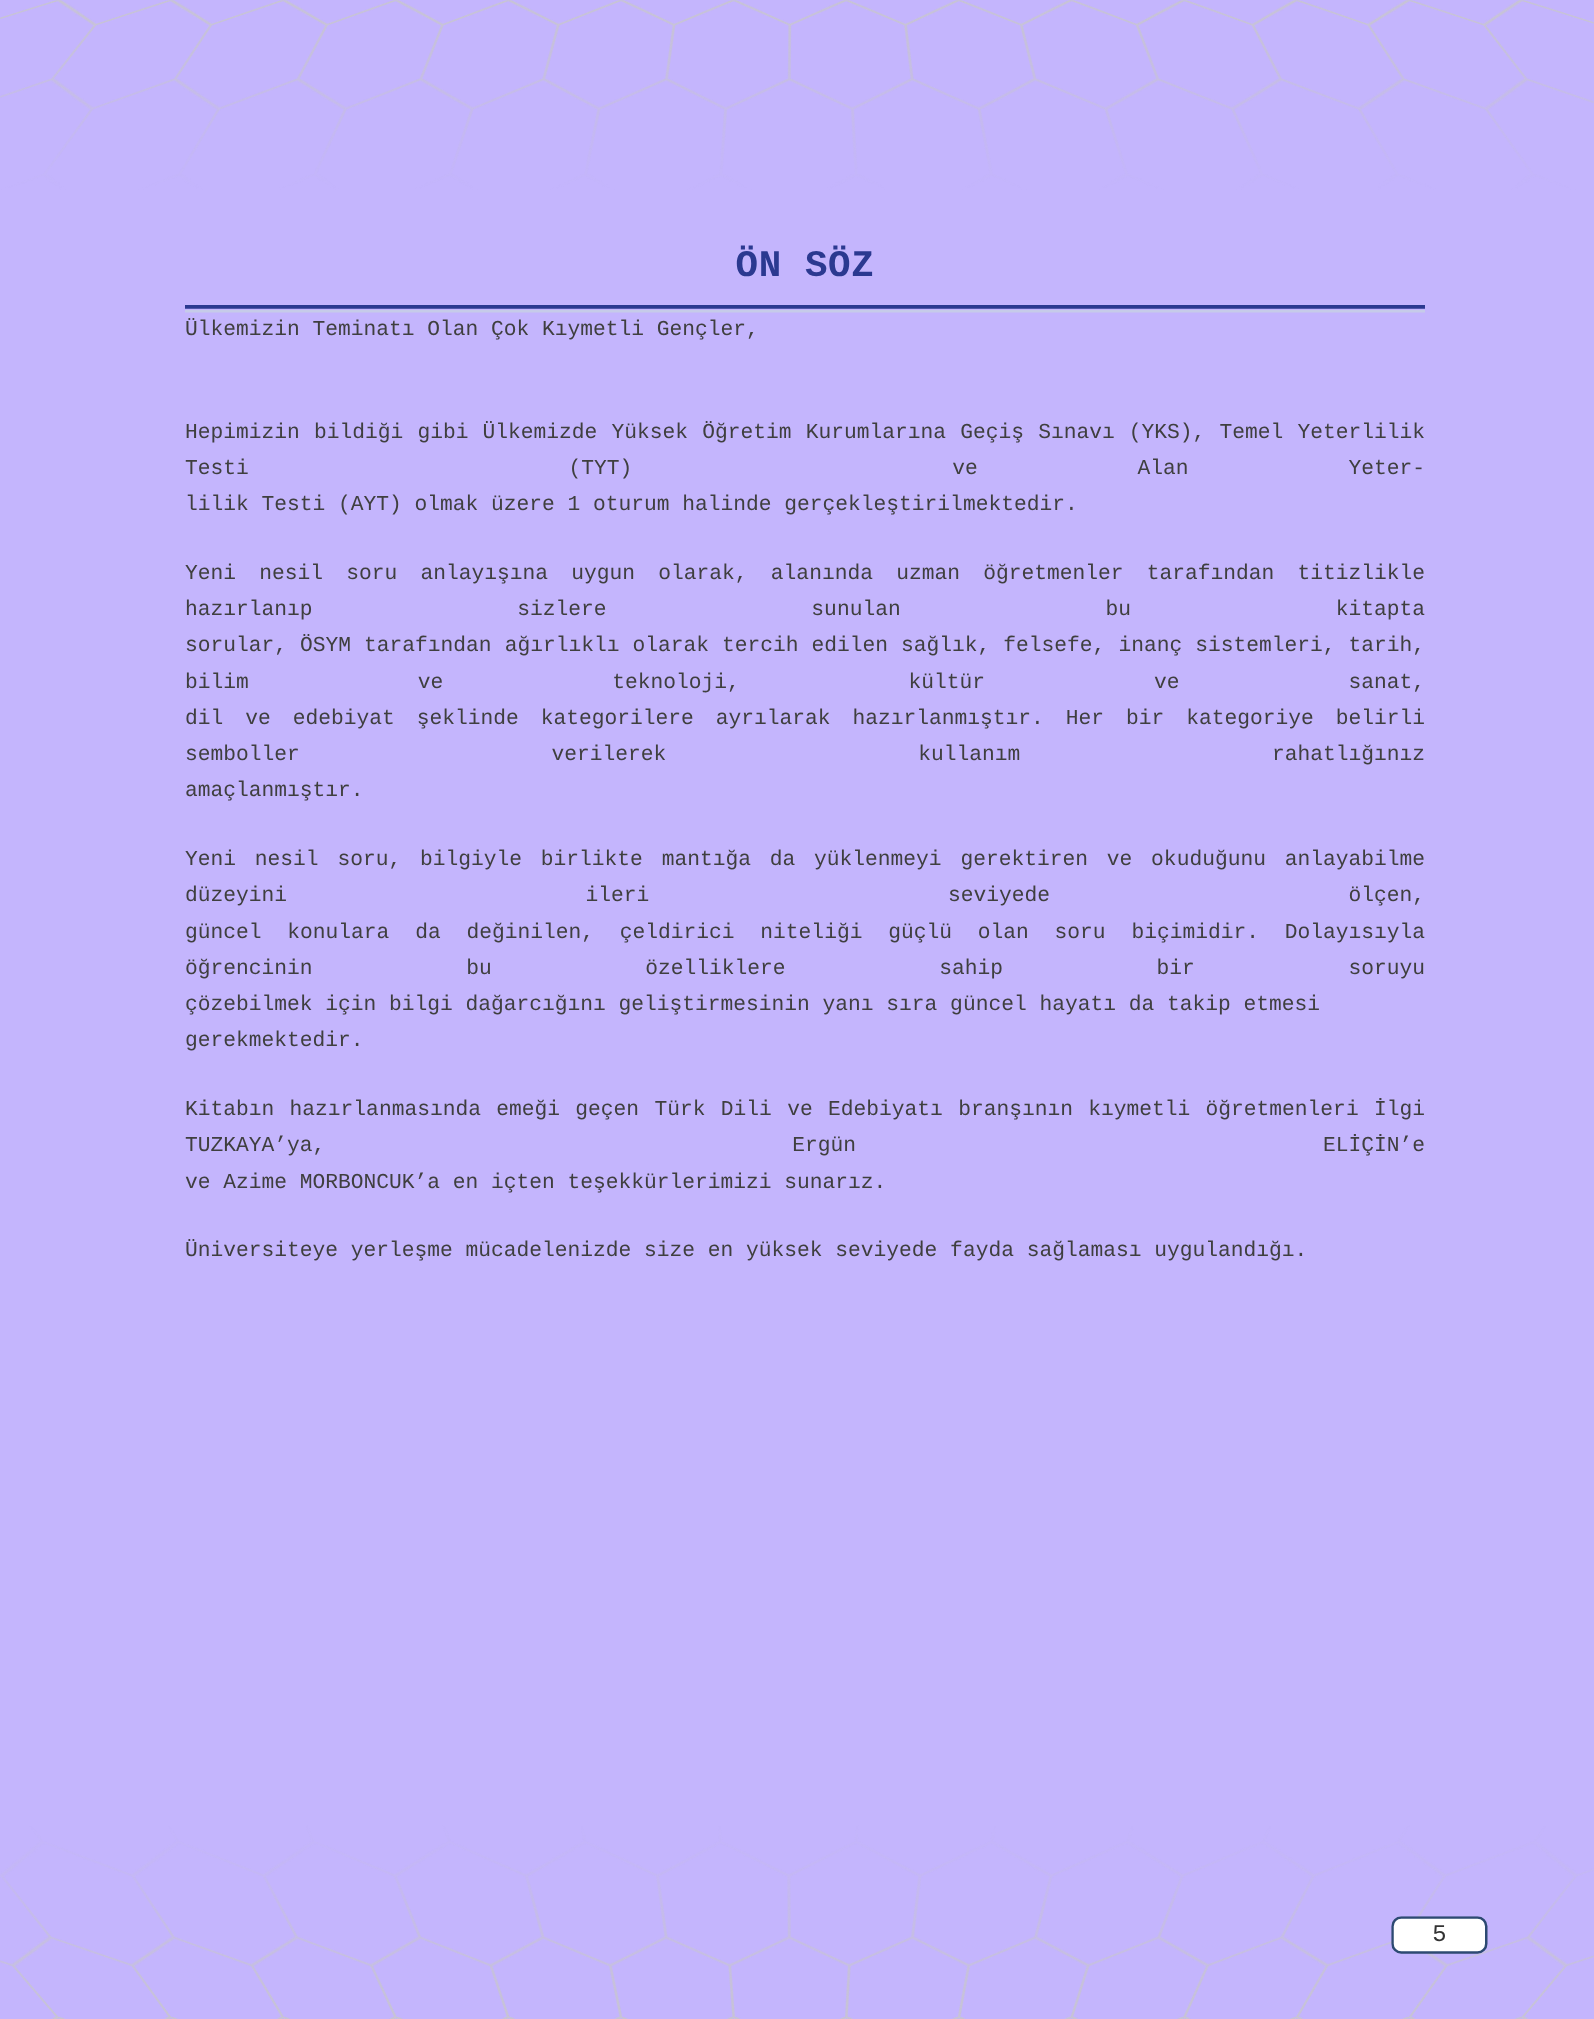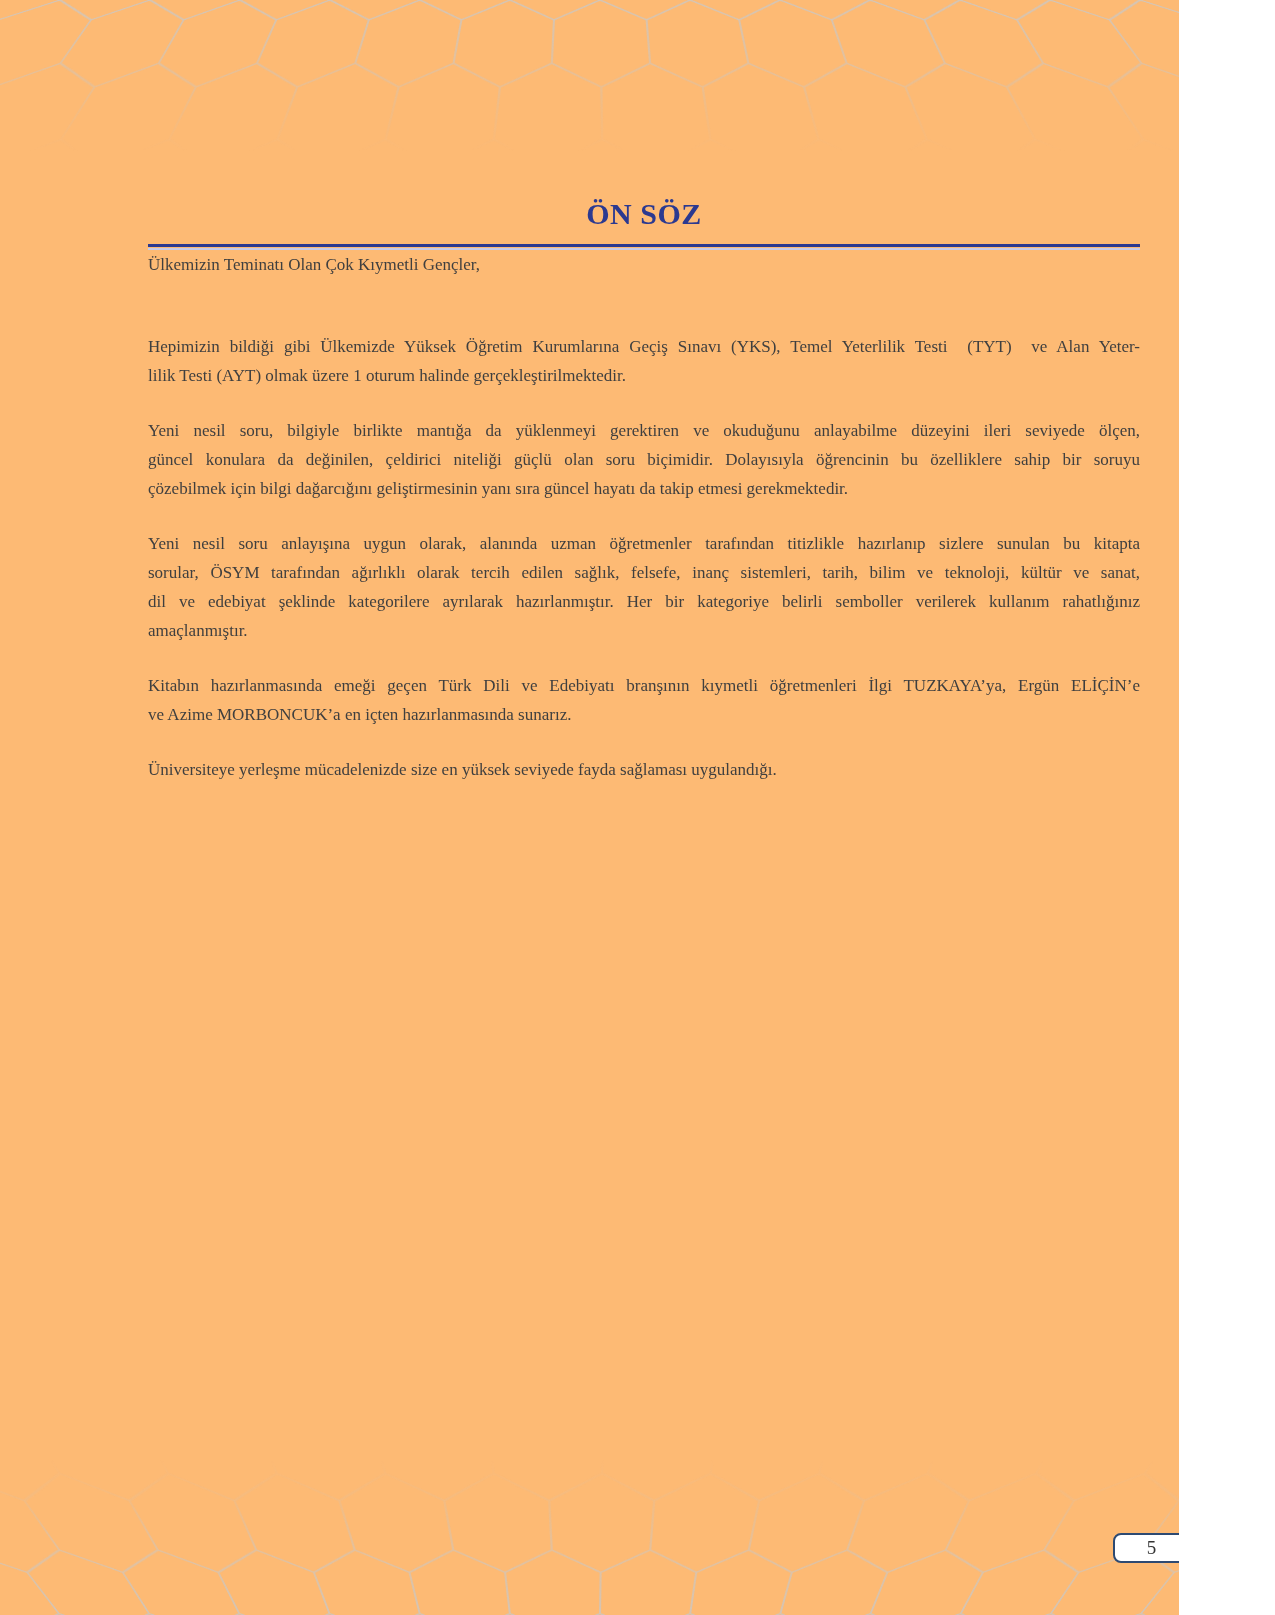--- a/index.html
+++ b/index.html
@@ -1,21 +1,21 @@
 <!DOCTYPE html>
 <html><head>
 <meta charset="utf-8">
 <style>
   html,body{margin:0;padding:0;background:#fff;}
   .page{
     position:relative;
-    width:1179px;height:1615px;
-    background:#fdba74;
+    width:1275px;height:1615px;
+    background:#c4b5fd;
     overflow:hidden;
-    font-family:Liberation Serif, serif;
+    font-family:Liberation Mono, monospace;
     color:var(--text,#3f3f3f);
   }
   
   .hex-band{position:absolute;left:0;right:0;overflow:hidden;pointer-events:none;}
   .hex-top{top:0;height:158px;
     -webkit-mask-image:linear-gradient(to bottom,rgba(0,0,0,.85) 0%,rgba(0,0,0,.55) 38%,rgba(0,0,0,.18) 70%,transparent 96%);
     mask-image:linear-gradient(to bottom,rgba(0,0,0,.85) 0%,rgba(0,0,0,.55) 38%,rgba(0,0,0,.18) 70%,transparent 96%);
   }
   .hex-bottom{bottom:0;height:162px;
     -webkit-mask-image:linear-gradient(to top,rgba(0,0,0,.85) 0%,rgba(0,0,0,.55) 38%,rgba(0,0,0,.16) 72%,transparent 96%);
@@ -88,33 +88,33 @@
       <div class="rule-dark"></div>
       <div class="rule-light"></div>
     </div>
     <div class="greeting">Ülkemizin Teminatı Olan Çok Kıymetli Gençler,</div>
     <div class="paragraphs">
         <div class="para">
           <div class="line just">Hepimizin bildiği gibi Ülkemizde Yüksek Öğretim Kurumlarına Geçiş Sınavı (YKS), Temel Yeterlilik Testi&nbsp; (TYT)&nbsp; ve Alan Yeter-</div>
           <div class="line">lilik Testi (AYT) olmak üzere 1 oturum halinde gerçekleştirilmektedir.</div>
         </div>
         <div class="para">
-          <div class="line just">Yeni nesil soru, bilgiyle birlikte mantığa da yüklenmeyi gerektiren ve okuduğunu anlayabilme düzeyini ileri seviyede ölçen,</div>
-          <div class="line just">güncel konulara da değinilen, çeldirici niteliği güçlü olan soru biçimidir. Dolayısıyla öğrencinin bu özelliklere sahip bir soruyu</div>
-          <div class="line">çözebilmek için bilgi dağarcığını geliştirmesinin yanı sıra güncel hayatı da takip etmesi gerekmektedir.</div>
-        </div>
-        <div class="para">
           <div class="line just">Yeni nesil soru anlayışına uygun olarak, alanında uzman öğretmenler tarafından titizlikle hazırlanıp sizlere sunulan bu kitapta</div>
           <div class="line just">sorular, ÖSYM tarafından ağırlıklı olarak tercih edilen sağlık, felsefe, inanç sistemleri, tarih, bilim ve teknoloji, kültür ve sanat,</div>
           <div class="line just">dil ve edebiyat şeklinde kategorilere ayrılarak hazırlanmıştır. Her bir kategoriye belirli semboller verilerek kullanım rahatlığınız</div>
           <div class="line">amaçlanmıştır.</div>
         </div>
         <div class="para">
+          <div class="line just">Yeni nesil soru, bilgiyle birlikte mantığa da yüklenmeyi gerektiren ve okuduğunu anlayabilme düzeyini ileri seviyede ölçen,</div>
+          <div class="line just">güncel konulara da değinilen, çeldirici niteliği güçlü olan soru biçimidir. Dolayısıyla öğrencinin bu özelliklere sahip bir soruyu</div>
+          <div class="line">çözebilmek için bilgi dağarcığını geliştirmesinin yanı sıra güncel hayatı da takip etmesi gerekmektedir.</div>
+        </div>
+        <div class="para">
           <div class="line just">Kitabın hazırlanmasında emeği geçen Türk Dili ve Edebiyatı branşının kıymetli öğretmenleri İlgi TUZKAYA’ya, Ergün ELİÇİN’e</div>
-          <div class="line">ve Azime MORBONCUK’a en içten hazırlanmasında sunarız.</div>
+          <div class="line">ve Azime MORBONCUK’a en içten teşekkürlerimizi sunarız.</div>
         </div>
         <div class="para">
           <div class="line">Üniversiteye yerleşme mücadelenizde size en yüksek seviyede fayda sağlaması uygulandığı.</div>
         </div>
       </div>
   </div>
 
   <div class="page-badge">
     <span>5</span>
   </div>

